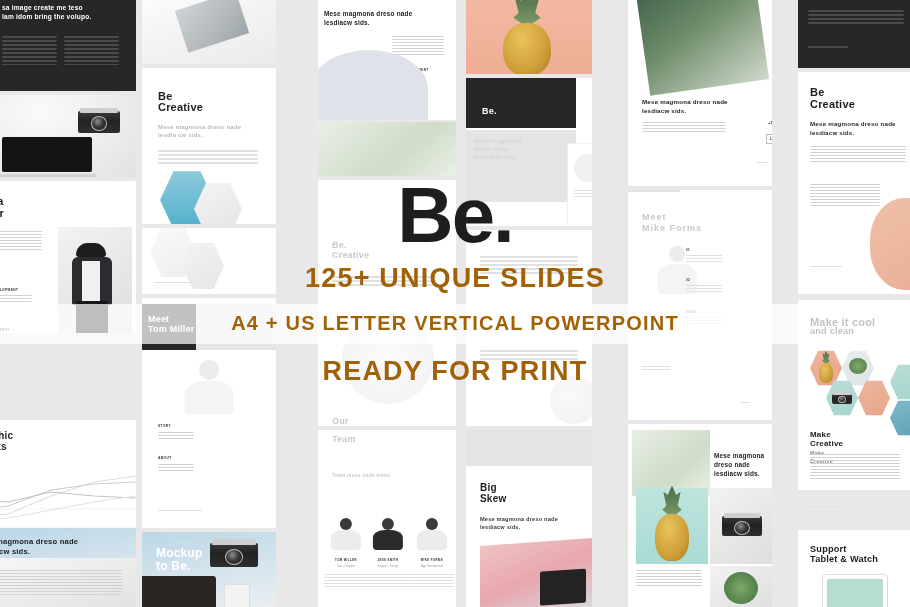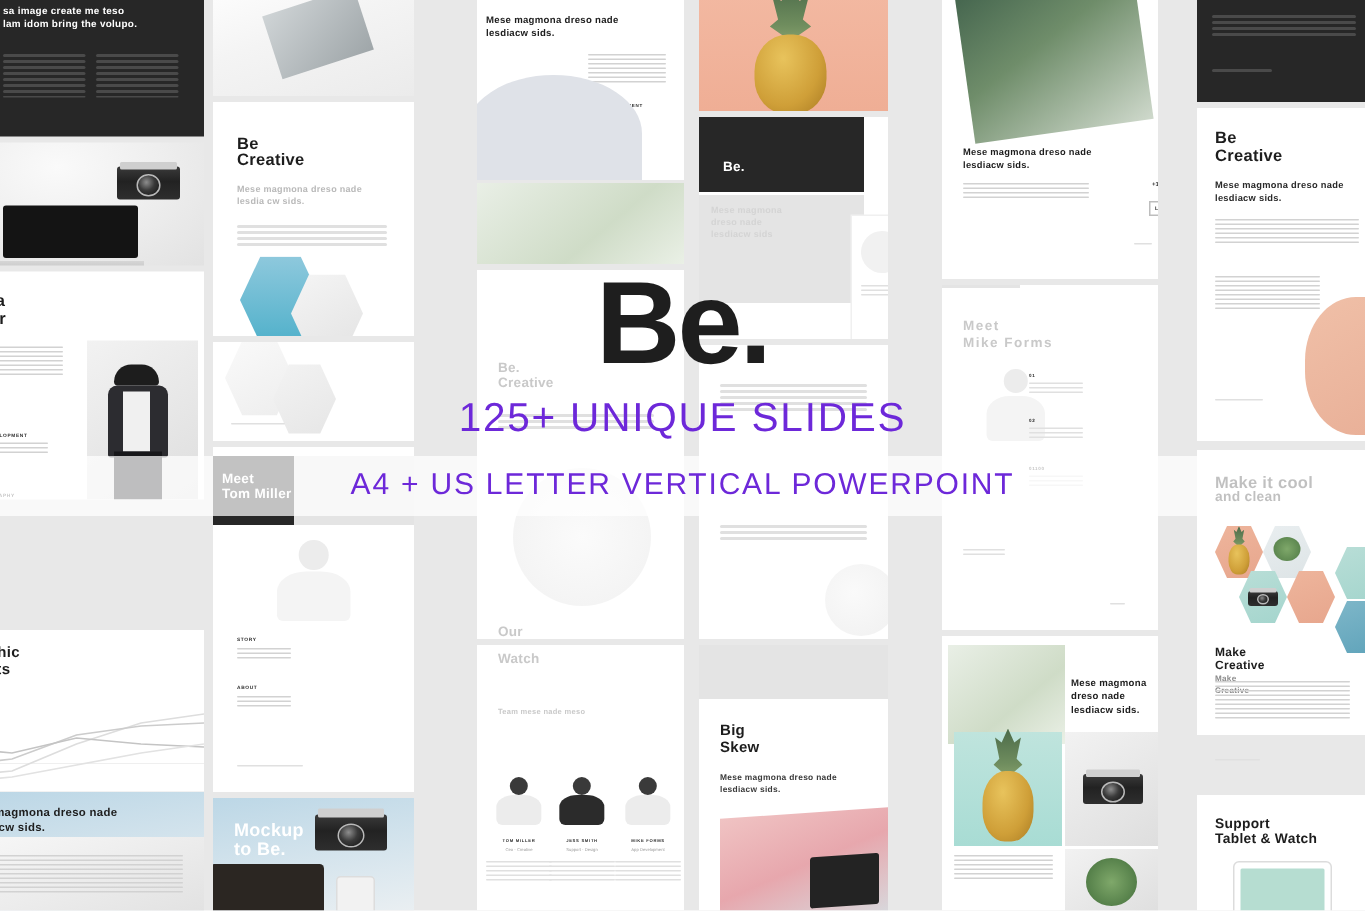--- a/index.html
+++ b/index.html
@@ -142,21 +142,21 @@
   .chart { position: absolute; }
   .chart svg { width: 100%; height: 100%; display: block; }
 
   
   .overlay { position: absolute; left: 0; width: 910px; text-align: center; }
   .ov-logo {
     font-size: 78px; font-weight: bold; letter-spacing: -2px;
     color: #1e1e1e; line-height: 1;
   }
   .ov-line {
-    font-weight: normal; color: #6d28d9;
+    font-weight: bold; color: #a16207;
     letter-spacing: 1.2px; line-height: 1;
   }
   .ov-1 { font-size: 27px; }
   .ov-2 { font-size: 20px; }
   .ov-3 { font-size: 27px; }
   .ov-4 { font-size: 27px; }
   .ov-band { position: absolute; left: 0; width: 910px; background: rgba(255,255,255,.72); }
 </style>
 </head>
 <body>
@@ -362,21 +362,21 @@
       <div class="plines faint" style="position:absolute;left:14px;top:96px;width:104px">
         <i></i>
           <i></i>
           <i></i>
       </div>
       <div style="position:absolute;left:24px;top:132px;width:92px;height:92px;background:radial-gradient(circle,#fbfbfb 0%,#f4f4f4 70%);border-radius:50%"></div>
       <div class="hl ghost" style="position:absolute;left:14px;top:236px;font-size:9px">Our</div>
     </div>
 
     <div class="card" style="left:0;top:430px;width:138px;height:178px">
-      <div class="hl ghost" style="position:absolute;left:14px;top:4px;font-size:9px">Watch</div>
+      <div class="hl ghost" style="position:absolute;left:14px;top:4px;font-size:9px">Team</div>
       <div class="hl ghost" style="position:absolute;left:14px;top:42px;font-size:5px">Team mese nade meso</div>
 
       <div style="position:absolute;left:10px;top:88px;width:36px;height:32px">
         <div class="person" style="left:0;top:0;width:36px;height:32px">
             <div class="head"></div>
             <div class="torso"></div>
           </div>
       </div>
       <div style="position:absolute;left:52px;top:88px;width:36px;height:32px">
         <div class="person" style="left:0;top:0;width:36px;height:32px">
@@ -681,15 +681,18 @@
 
   <div class="overlay" style="top:265px">
     <div class="ov-line ov-1">125+ UNIQUE SLIDES</div>
   </div>
 
   <div class="ov-band" style="top:304px;height:40px"></div>
   <div class="overlay" style="top:313px">
     <div class="ov-line ov-2">A4 + US LETTER VERTICAL POWERPOINT</div>
   </div>
 
+  <div class="overlay" style="top:358px">
+    <div class="ov-line ov-3">READY FOR PRINT</div>
+  </div>
 
 
 </div>
 
 </body></html>

